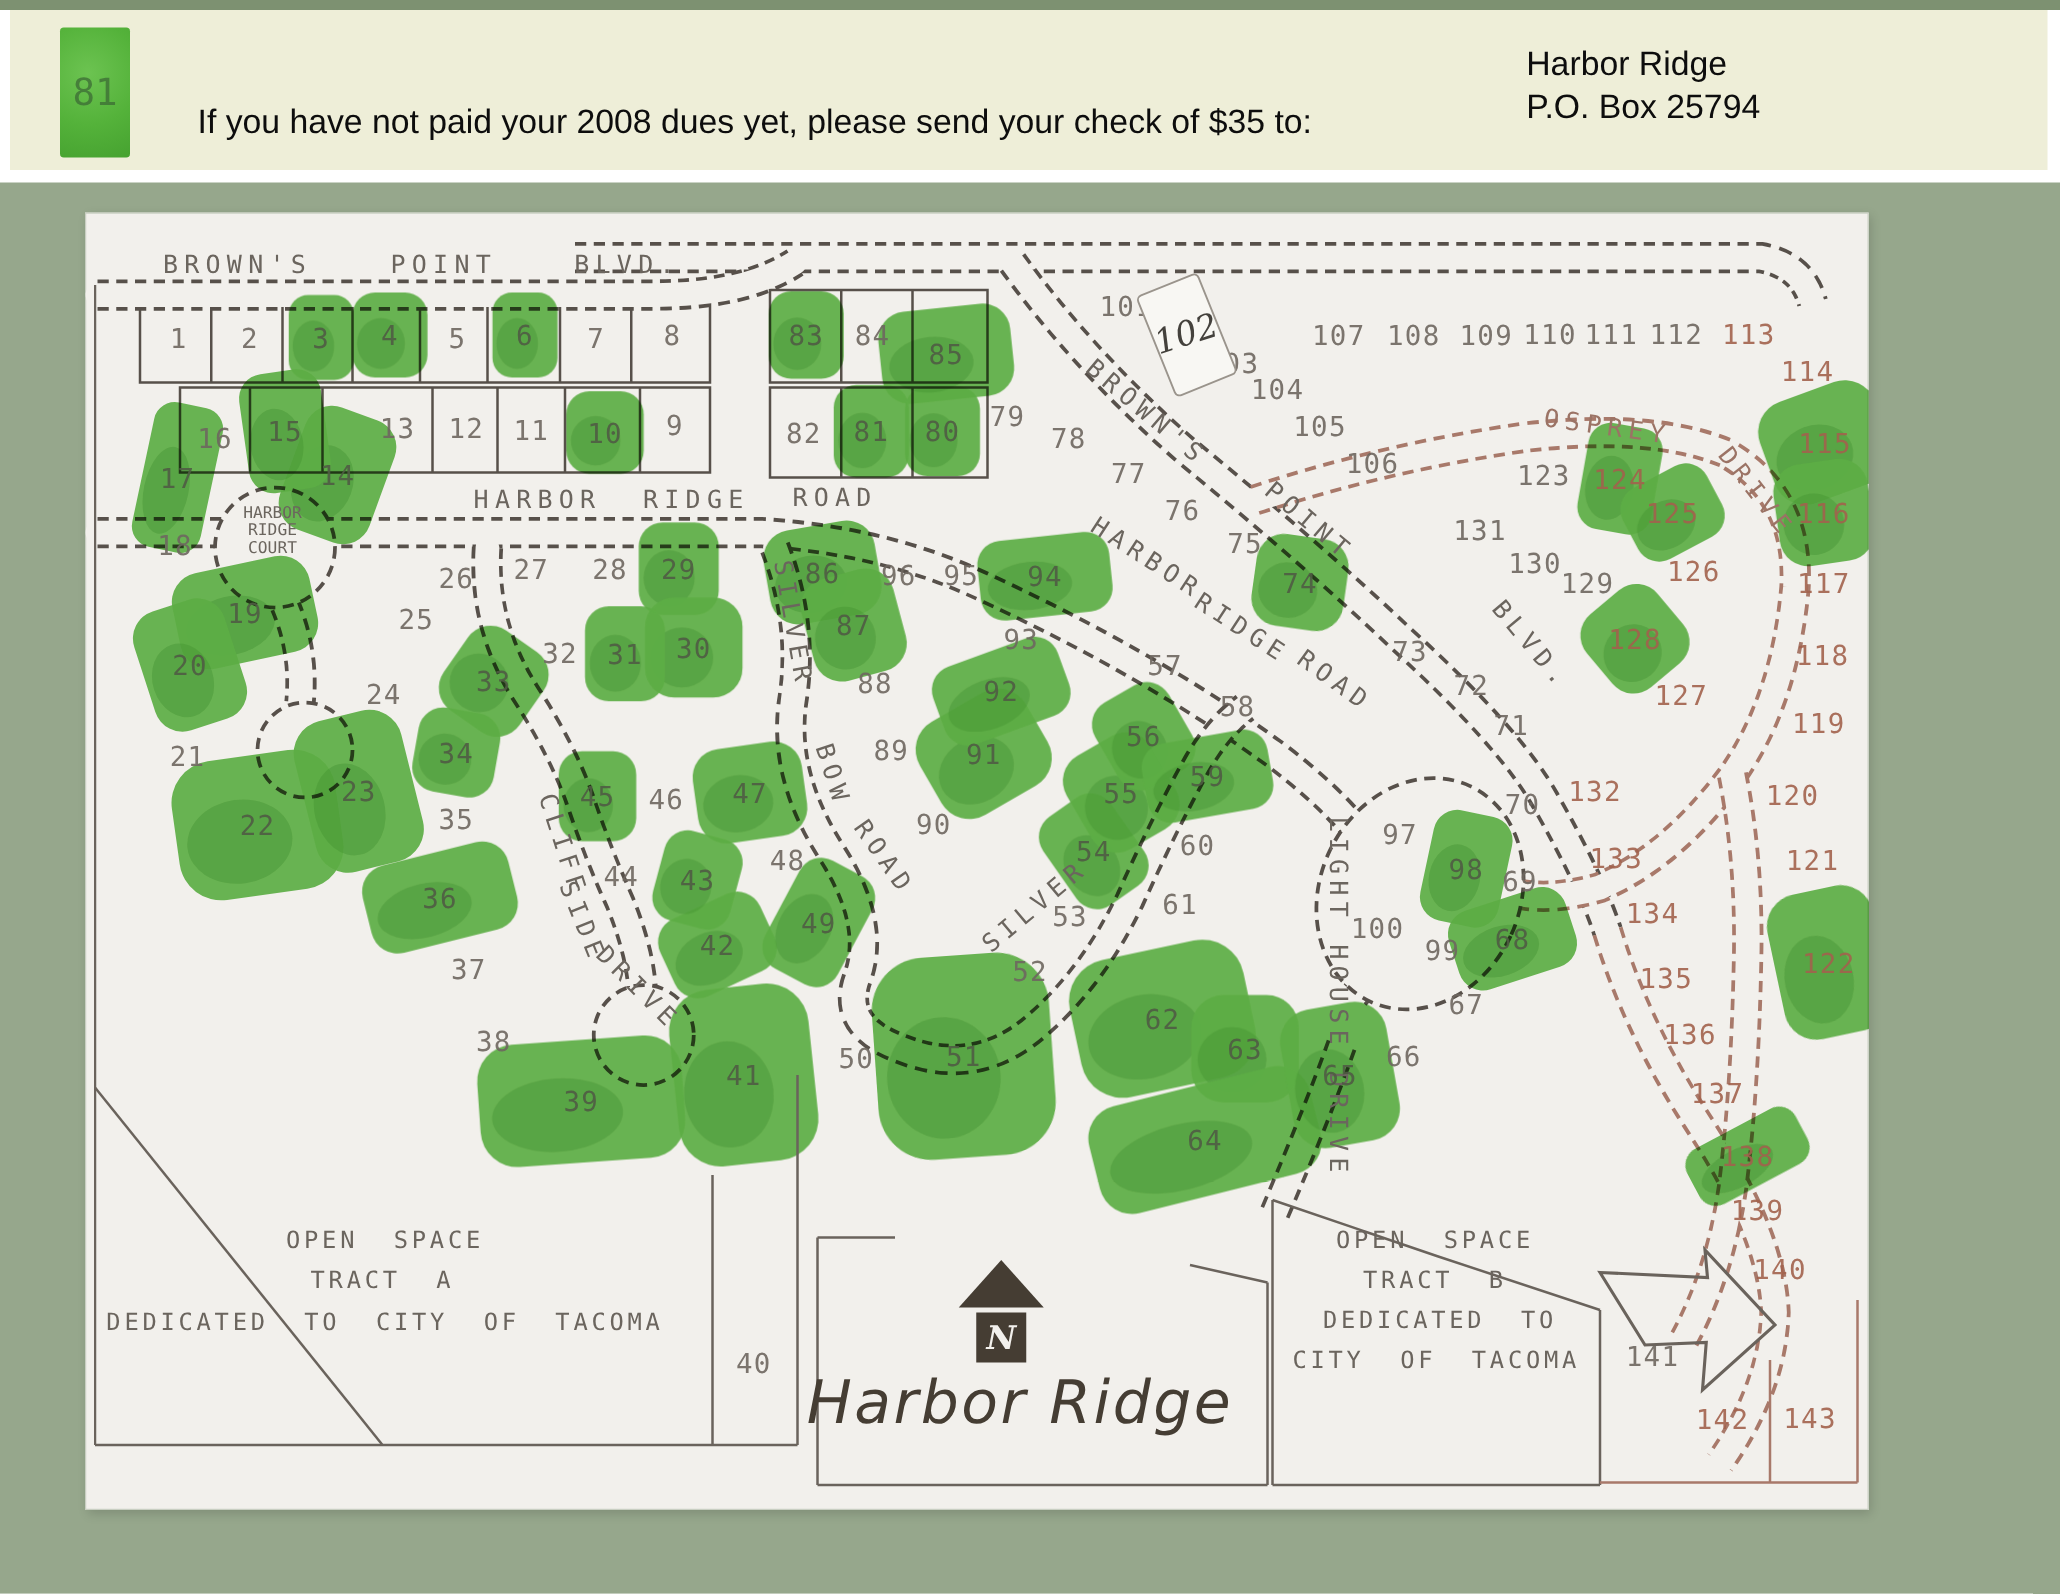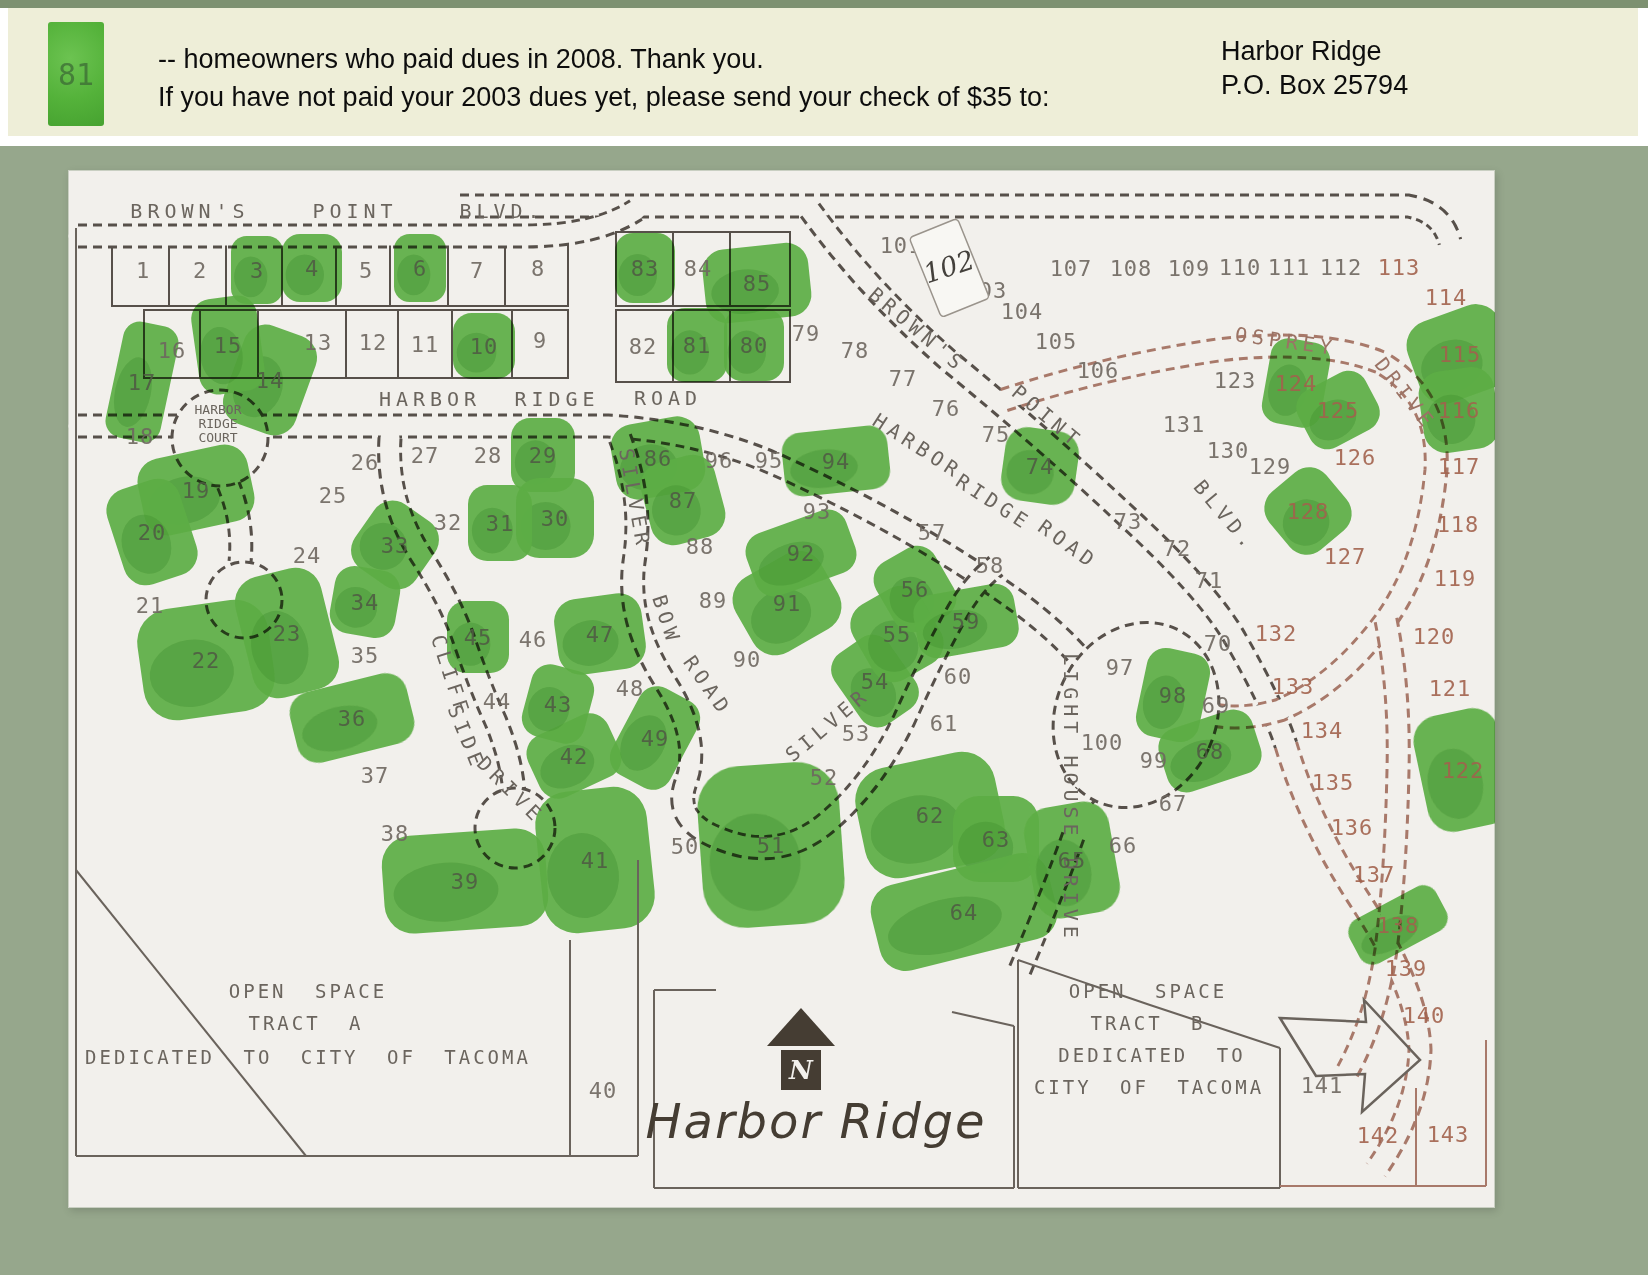--- a/index.html
+++ b/index.html
@@ -28,22 +28,21 @@
 </head>
 <body>
 
 <div class="top-strip"></div>
 <div class="page-bg"></div>
 
 <div class="header">
   <div class="legend-square">
     <span>81</span>
   </div>
-  <div class="header-line1">-- homeowners who paid dues in 2008. Thank you.</div>
-  <div class="header-line2">If you have not paid your 2003 dues yet, please send your check of $35 to:</div>
+  <div class="header-line2">If you have not paid your 2008 dues yet, please send your check of $35 to:</div>
   <div class="address">
     <div>Harbor Ridge</div>
     <div>P.O. Box 25794</div>
   </div>
 </div>
 
 <div class="mapwrap">
   <svg id="map-svg" width="1427" height="1038" viewBox="0 0 1427 1038">
       <rect x="44" y="62" width="456" height="74" fill="#f2f0ec" stroke="#57504a" stroke-width="2"></rect>
       <line x1="101" y1="62" x2="101" y2="136" stroke="#57504a" stroke-width="2"></line>

